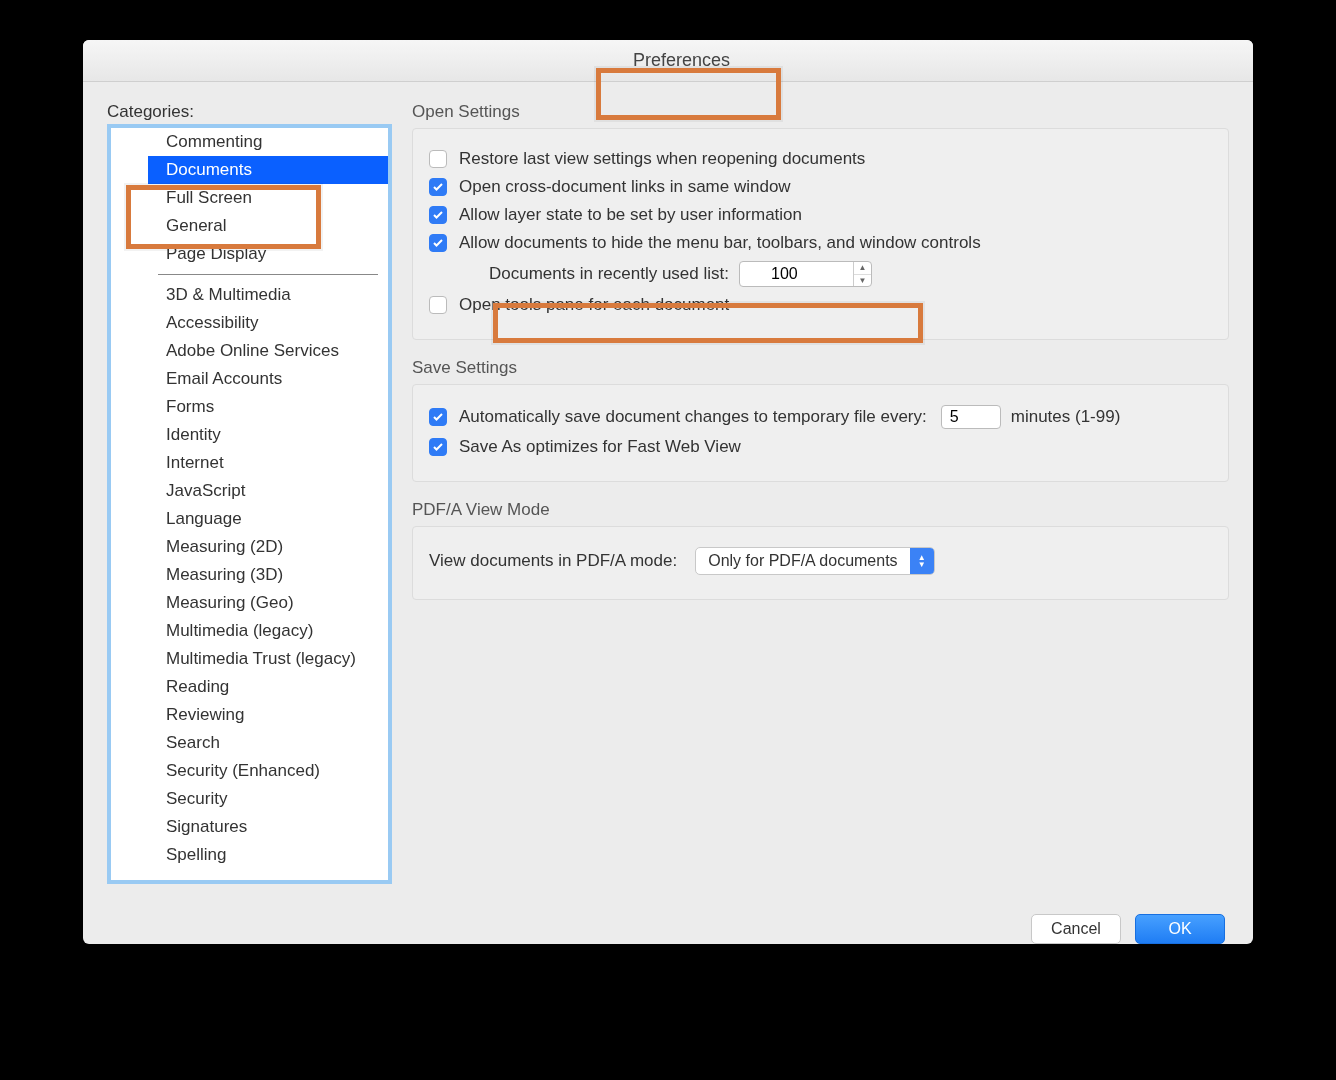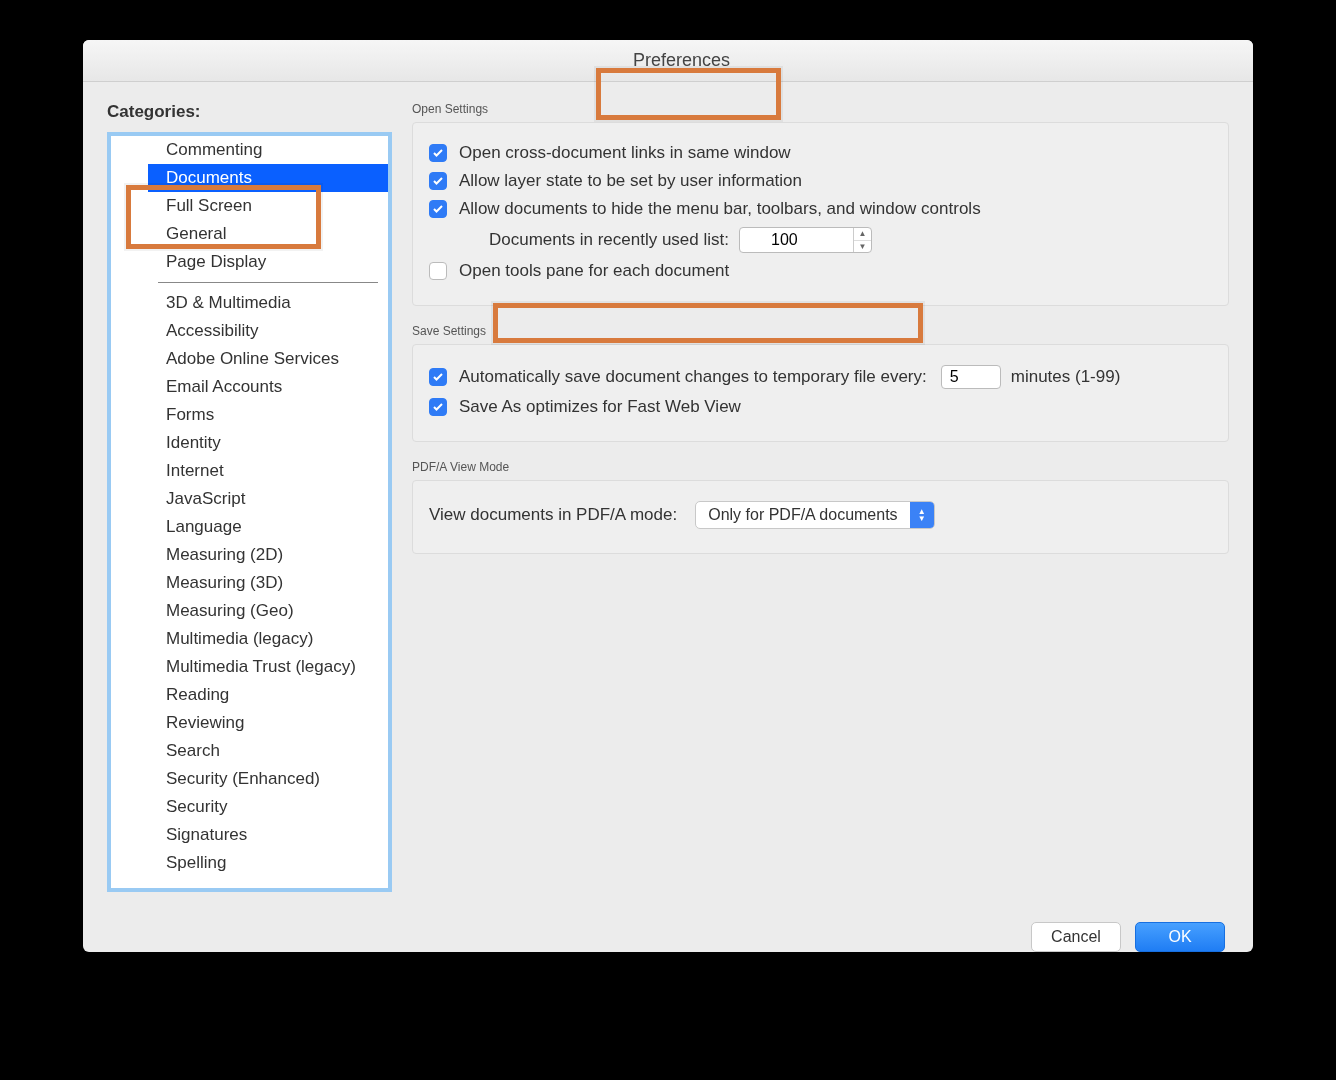--- a/index.html
+++ b/index.html
@@ -41,39 +41,39 @@
 .tab-strip .seg {
   position: absolute; top: 0; height: 6px;
 }
 .dialog-body {
   display: flex;
   padding: 20px 24px 60px 24px;
   gap: 20px;
   min-height: 840px;
 }
 .sidebar { width: 285px; }
-.cat-label { font-size: 17px; margin-bottom: 10px; color: #333; font-weight: bold; }
+.cat-label { font-size: 17px; margin-bottom: 2px; color: #333; }
 .cat-list {
   border: 4px solid #99caf3;
   background: #fff;
   height: 760px;
   overflow: hidden;
   position: relative;
   padding-left: 37px;
 }
 .cat-item {
   padding: 4px 18px;
   font-size: 17px;
   color: #333;
   white-space: nowrap;
 }
 .cat-item.selected { background: #0a60ff; color: #fff; }
 .cat-divider { border: none; border-top: 1px solid #888; margin: 6px 10px; }
 .content { flex: 1; }
-.section-title { font-size: 12px; color: #555; margin-bottom: 6px; }
+.section-title { font-size: 17px; color: #555; margin-bottom: 6px; }
 .section-box {
   background: #efefef;
   border: 1px solid #dcdcdc;
   border-radius: 4px;
   padding: 12px 16px 16px 16px;
   margin-bottom: 18px;
 }
 .row { display: flex; align-items: center; margin: 8px 0; }
 .row.indent { margin-left: 60px; position: relative; }
 .cb {
@@ -194,20 +194,24 @@
           <div class="cat-item">Security</div>
           <div class="cat-item">Signatures</div>
           <div class="cat-item">Spelling</div>
         </div>
     </div>
 
     <div class="content">
       <div class="section-title">Open Settings</div>
       <div class="section-box">
         <div class="row">
+          <span id="cb-restore" class="cb"></span>
+          <span class="row-label">Restore last view settings when reopening documents</span>
+        </div>
+        <div class="row">
           <span id="cb-cross" class="cb checked">
               <svg viewBox="0 0 12 12">
                 <path d="M2 6l2.5 2.5L10 3" stroke="#fff" stroke-width="2" fill="none"></path>
               </svg>
             </span>
           <span class="row-label">Open cross-document links in same window</span>
         </div>
         <div class="row">
           <span id="cb-layer" class="cb checked">
               <svg viewBox="0 0 12 12">

